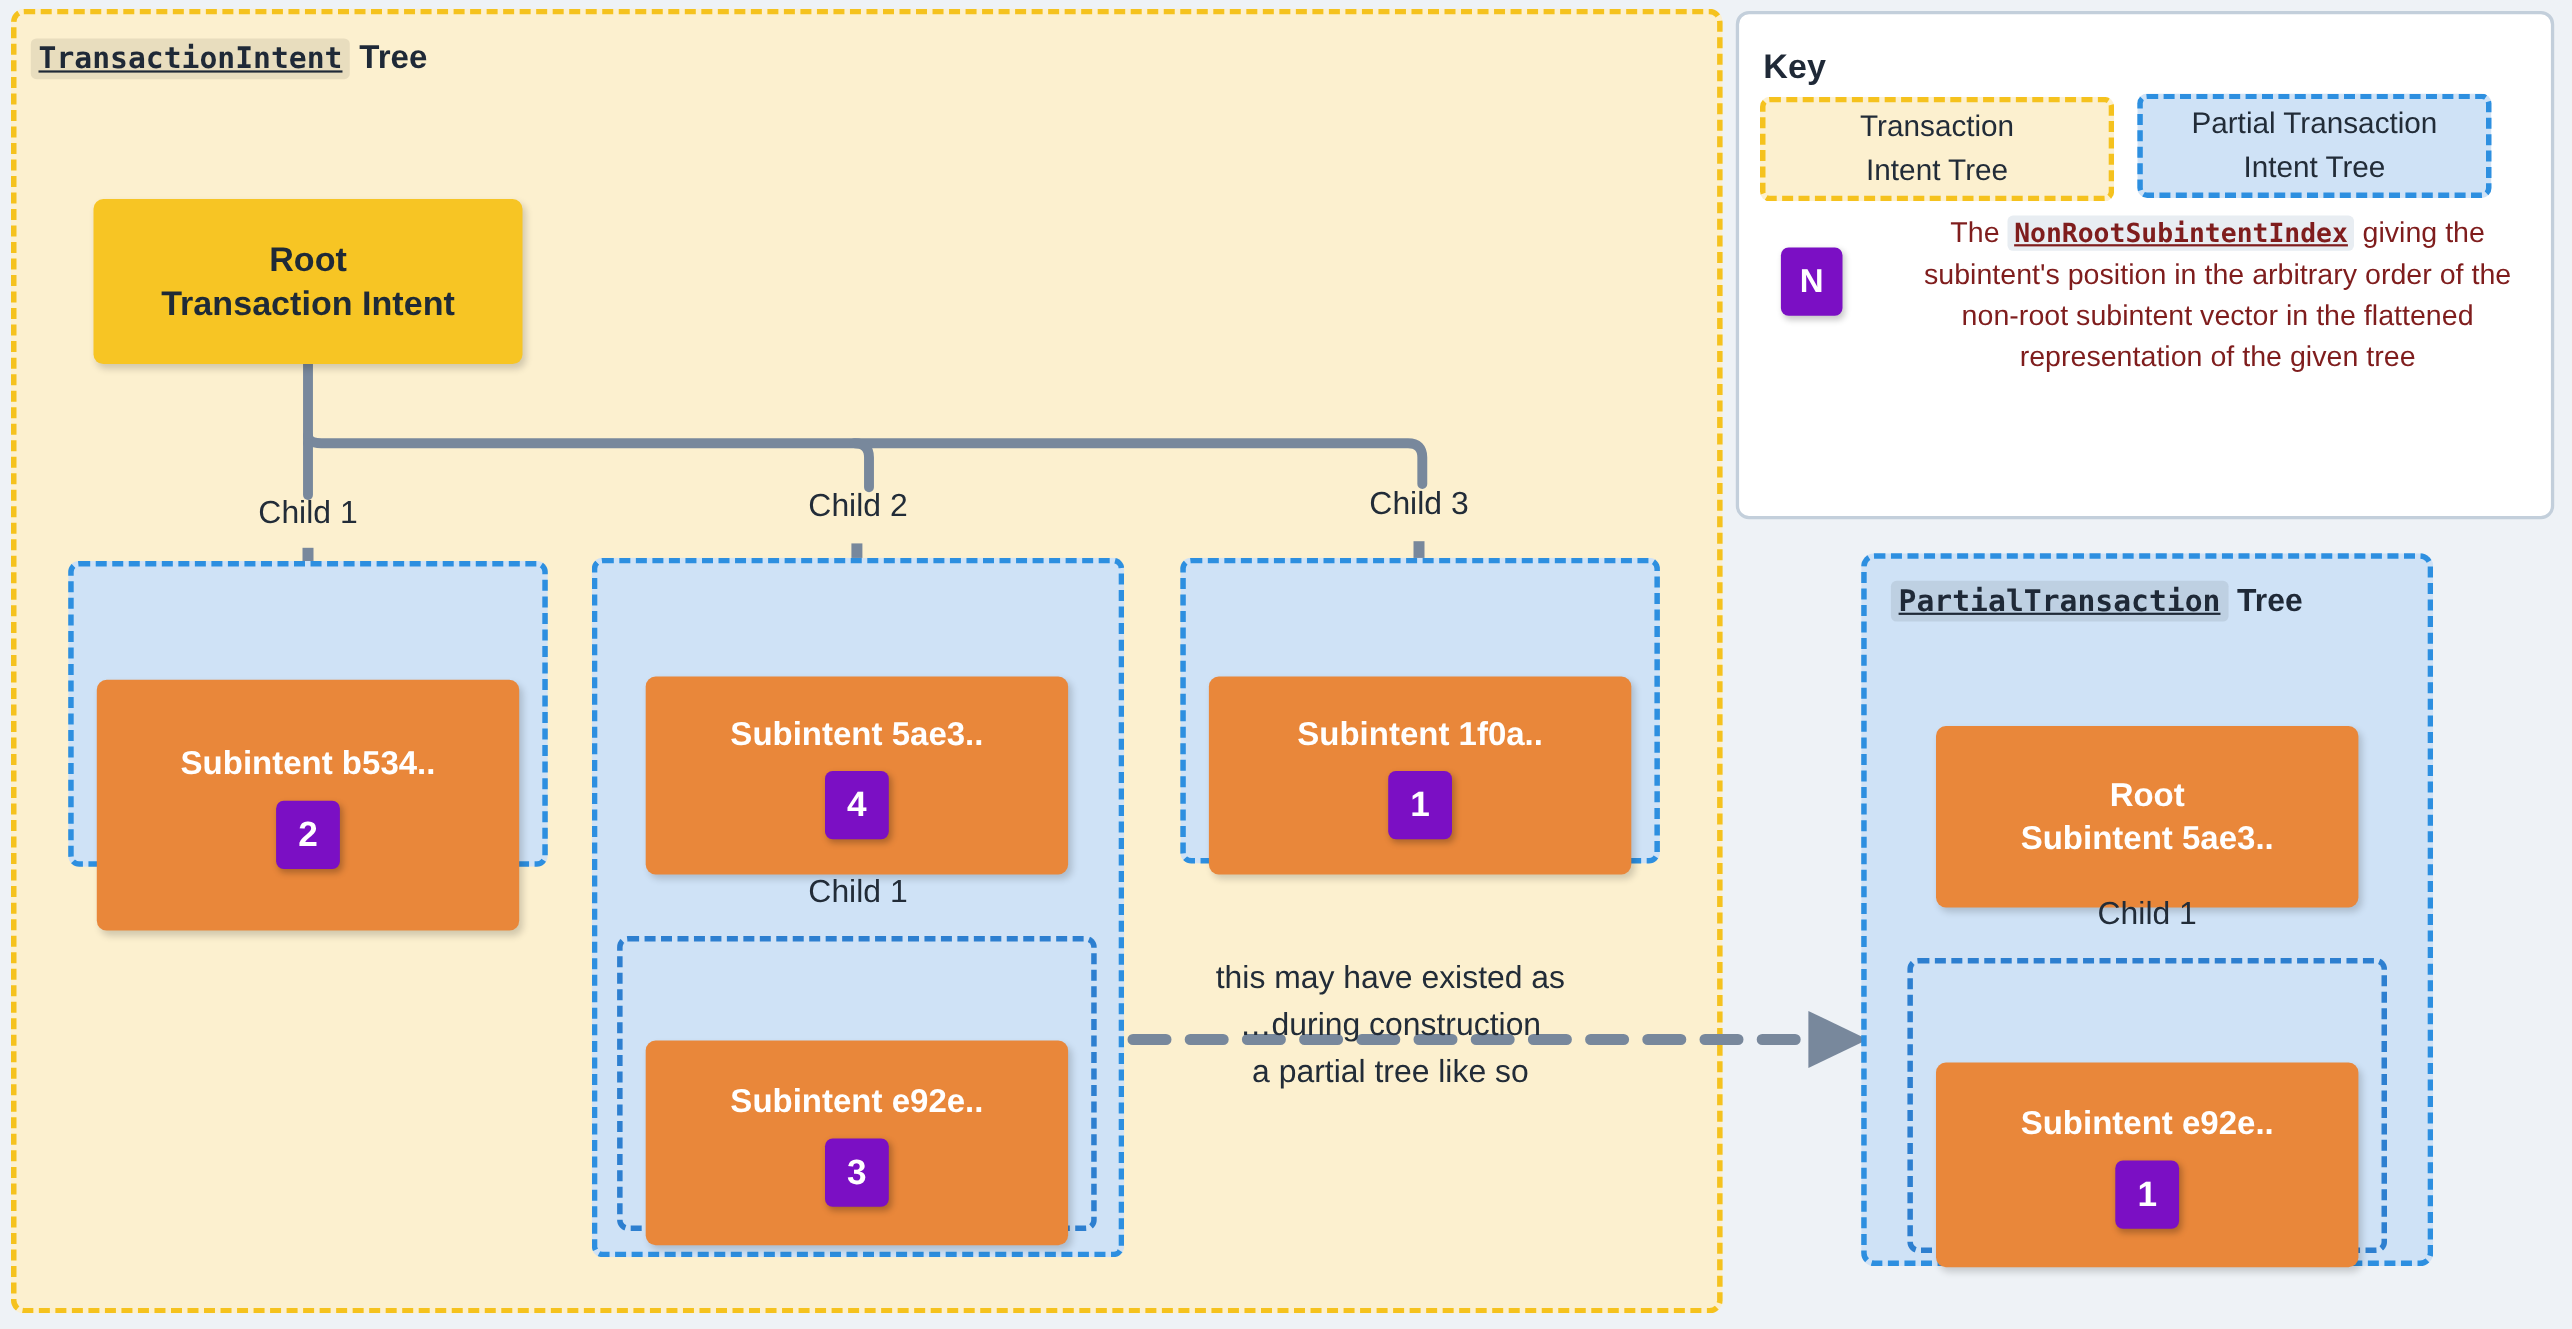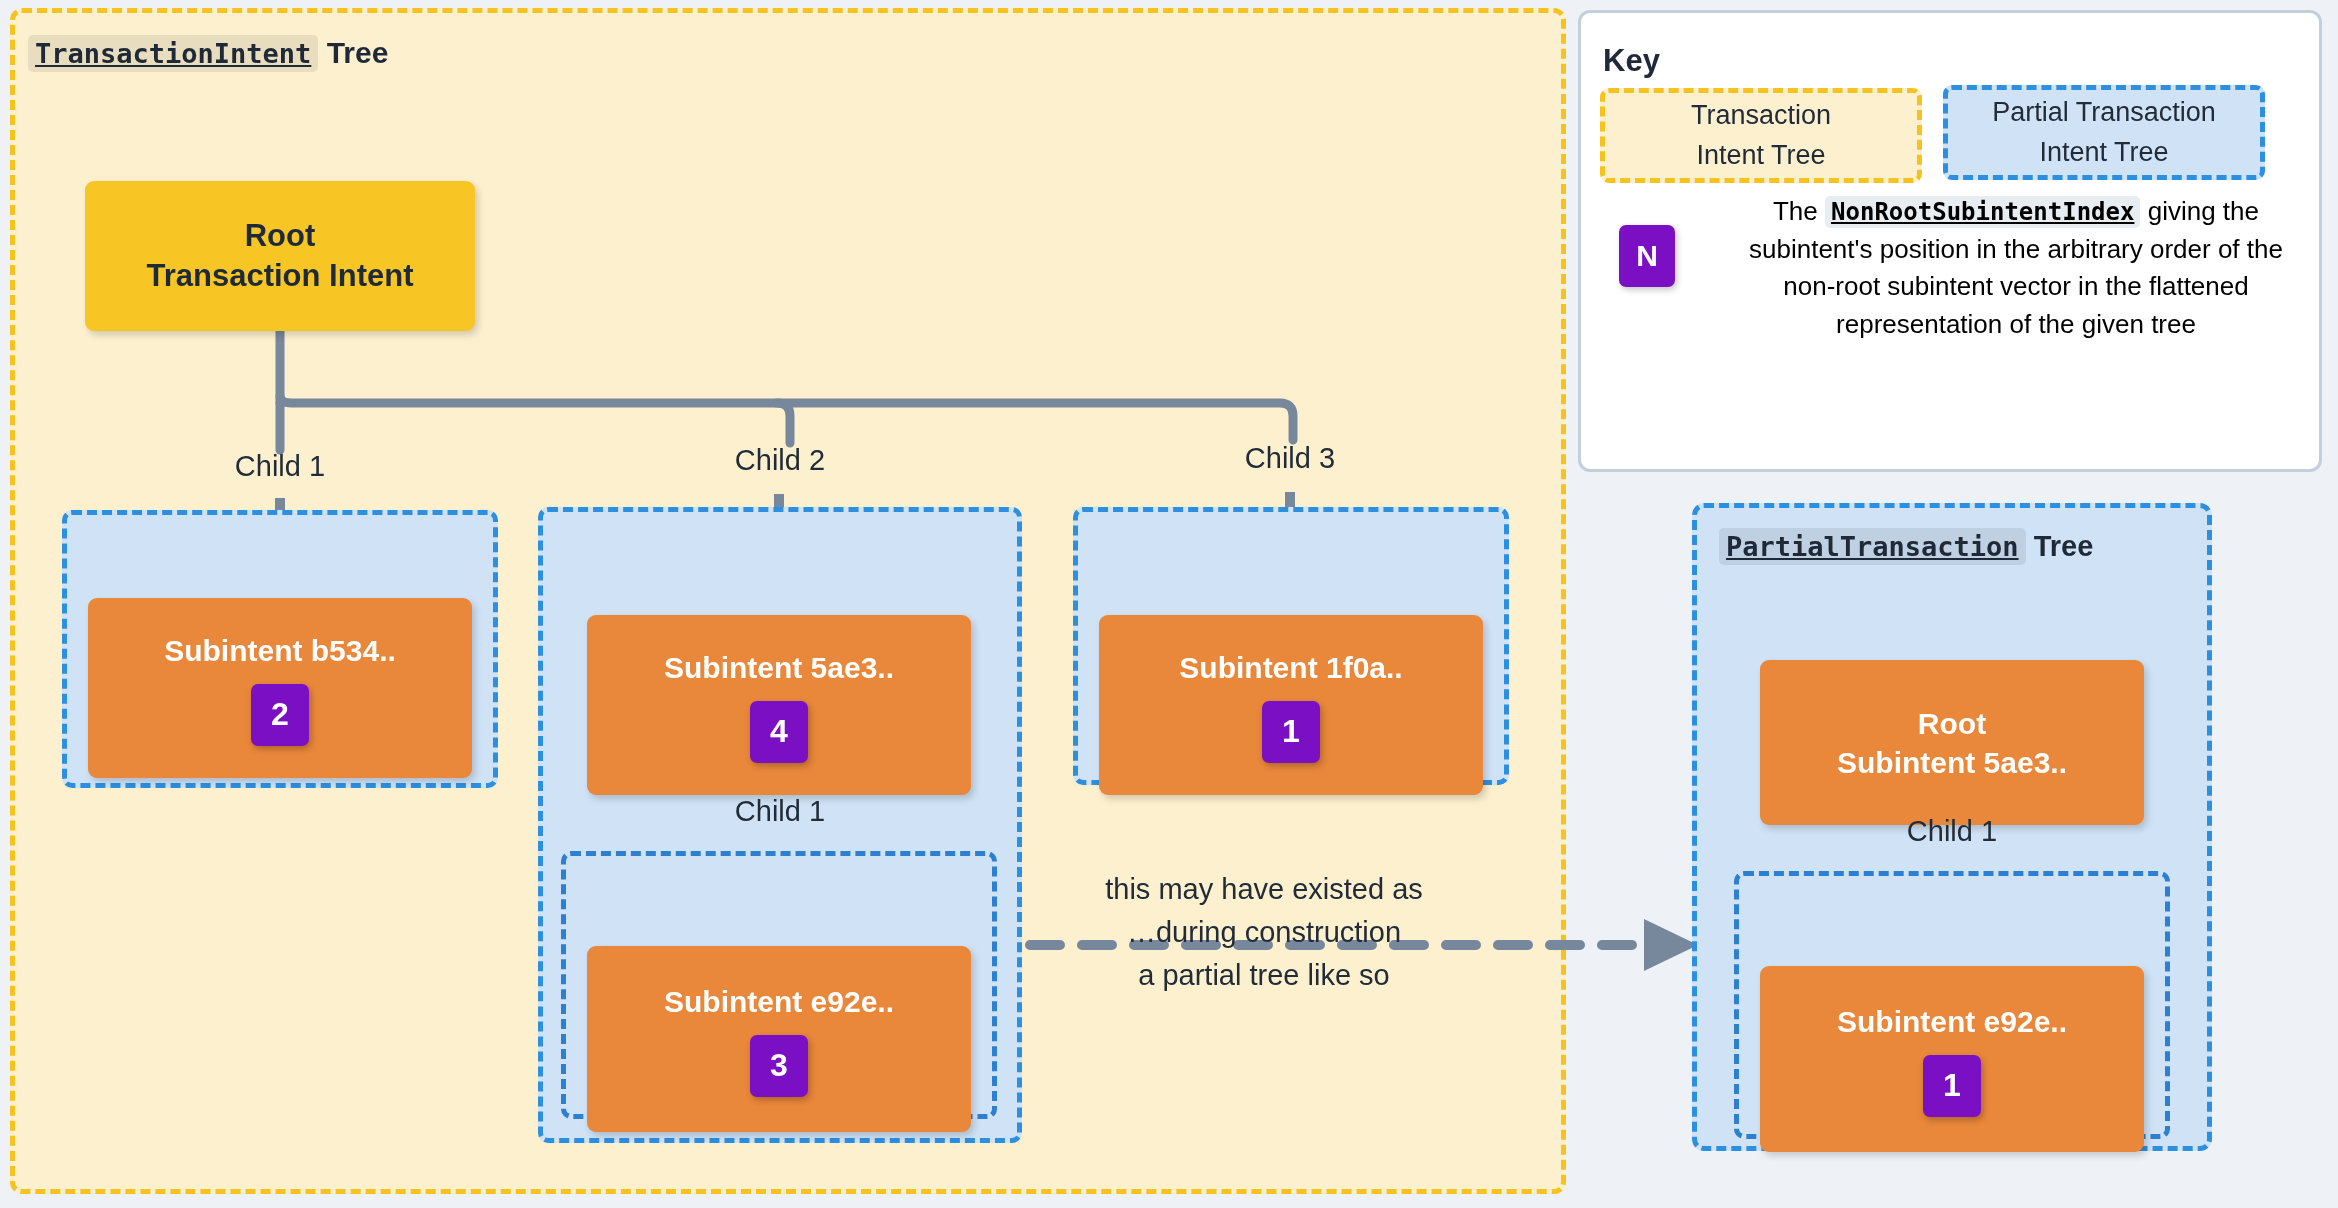--- a/index.html
+++ b/index.html
@@ -129,21 +129,21 @@
     left: 19px; top: 75px; width: 322px; height: 95px;
     background: #fcf0cf; border: 5px dashed #f5c21e;
   }
   .key-swatch.blue {
     left: 362px; top: 72px; width: 322px; height: 95px;
     background: #cfe2f6; border: 5px dashed #2d8fe0;
   }
   .key-note {
     position: absolute;
     left: 140px; top: 180px; width: 590px;
-    font-size: 26px; color: #000000; line-height: 1.45;
+    font-size: 26px; color: #7f1d1d; line-height: 1.45;
     text-align: center;
   }
   .key-note .code-chip { font-size: 24px; padding: 2px 6px; background:#e8edf2; }
   .key-badge {
     position: absolute; left: 38px; top: 212px;
     width: 56px; height: 62px;
     background: #7b0fc4; border-radius: 7px;
     color: #fff; font-size: 30px; font-weight: bold;
     display: flex; align-items: center; justify-content: center;
     box-shadow: 2px 3px 6px rgba(0,0,0,0.22);
@@ -203,21 +203,21 @@
   <div class="node node-root" style="left:85px; top:133px; width:390px; height:150px;">
     <div>Root</div>
     <div>Transaction Intent</div>
   </div>
 
   <div class="edge-label" style="left:190px; top:450px; width:180px;">Child 1</div>
   <div class="edge-label" style="left:690px; top:444px; width:180px;">Child 2</div>
   <div class="edge-label" style="left:1200px; top:442px; width:180px;">Child 3</div>
 
   <div class="sub-wrap" style="left:62px; top:510px; width:436px; height:278px;"></div>
-  <div class="node node-sub" style="left:88px; top:550px; width:384px; height:180px;">
+  <div class="node node-sub" style="left:88px; top:570px; width:384px; height:228px;">
     <div>Subintent b534..</div>
     <div class="idx-badge">2</div>
   </div>
 
   <div class="sub-wrap" style="left:538px; top:507px; width:484px; height:636px;"></div>
   <div class="node node-sub" style="left:587px; top:567px; width:384px; height:180px;">
     <div>Subintent 5ae3..</div>
     <div class="idx-badge">4</div>
   </div>
   <div class="edge-label" style="left:690px; top:795px; width:180px;">Child 1</div>

